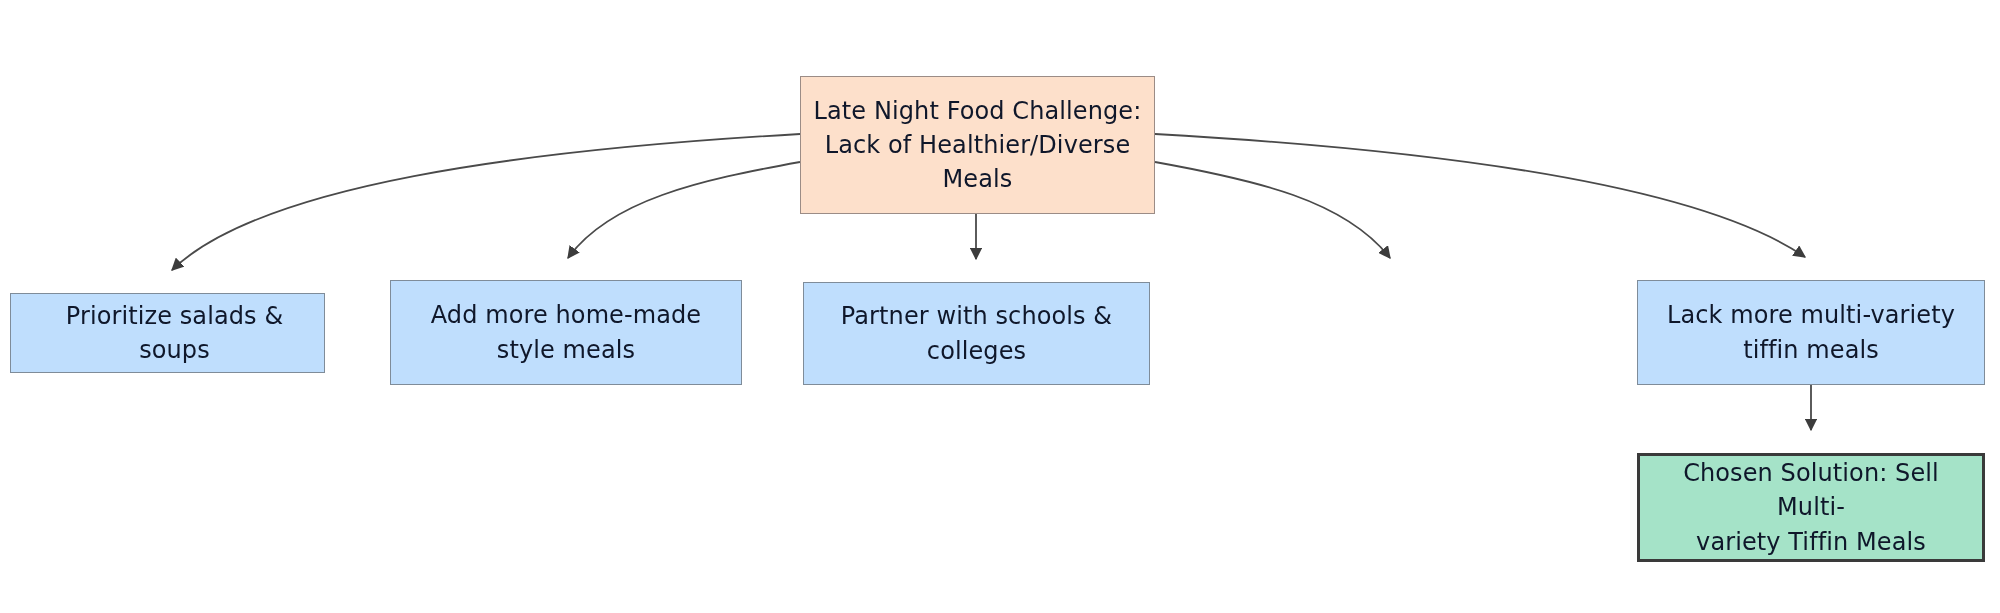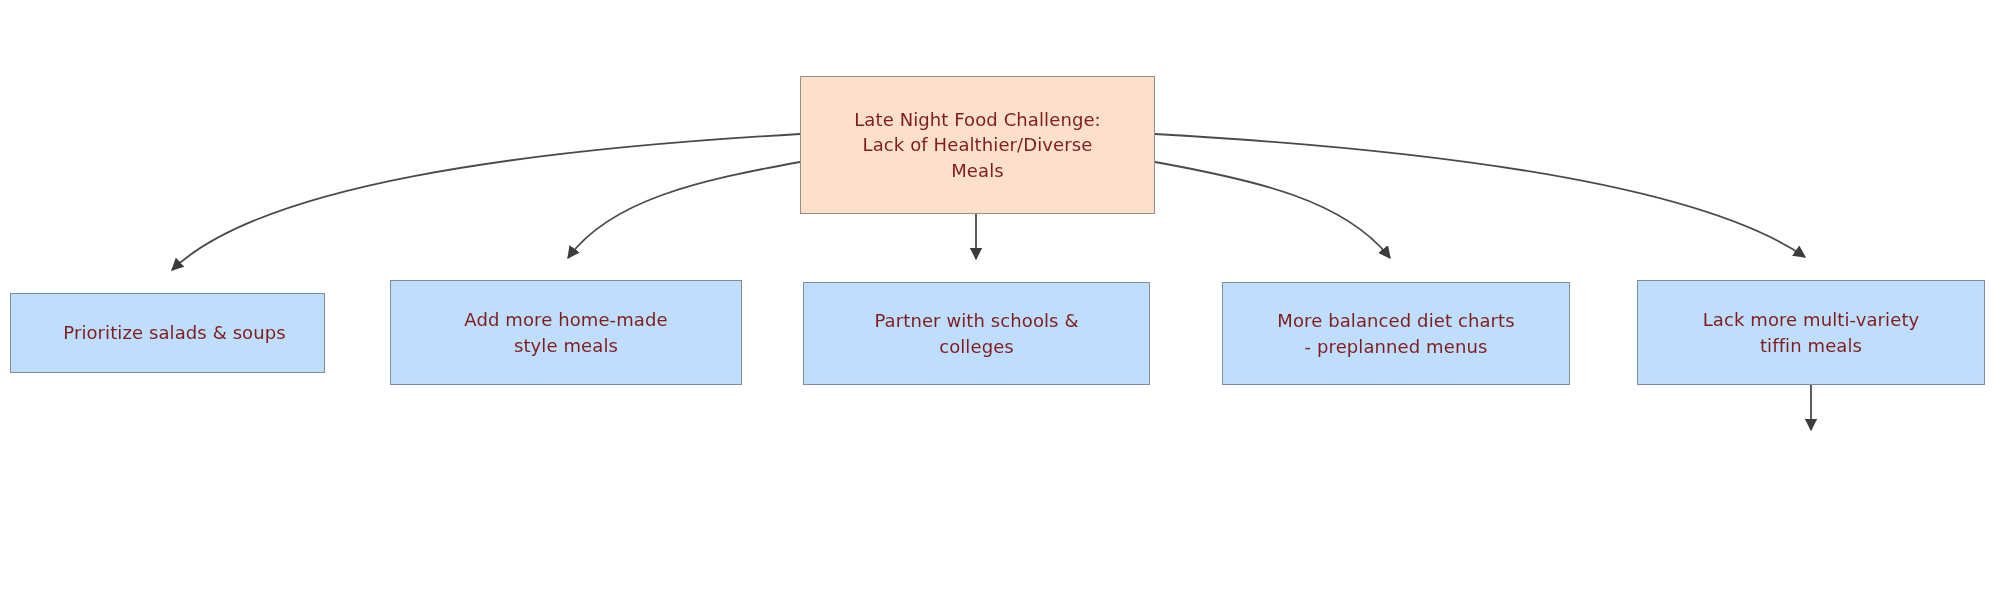--- a/index.html
+++ b/index.html
@@ -28,22 +28,22 @@
     pointer-events: none;
   }
   .node {
     position: absolute;
     box-sizing: border-box;
     display: flex;
     align-items: center;
     justify-content: center;
     text-align: center;
     line-height: 1.42;
-    color: #7f1d1d;
-    font-size: 18px;
+    color: #0f172a;
+    font-size: 24px;
     letter-spacing: 0.1px;
     padding: 4px 10px;
     white-space: pre-line;
   }
   .node-root {
     left: 800px;
     top: 76px;
     width: 355px;
     height: 138px;
     background: #fde0cb;
@@ -97,20 +97,20 @@
 Meals</div>
 
   <div class="node node-option node-opt-1">Prioritize salads &amp; soups</div>
 
   <div class="node node-option node-opt-2">Add more home-made
 style meals</div>
 
   <div class="node node-option node-opt-3">Partner with schools &amp;
 colleges</div>
 
-  <div class="node node-option node-opt-4">More balanced diet charts
-- preplanned menus</div>
 
   <div class="node node-option node-opt-5">Lack more multi-variety
 tiffin meals</div>
 
+  <div class="node node-solution">Chosen Solution: Sell Multi-
+variety Tiffin Meals</div>
 
 </div>
 
 </body></html>

